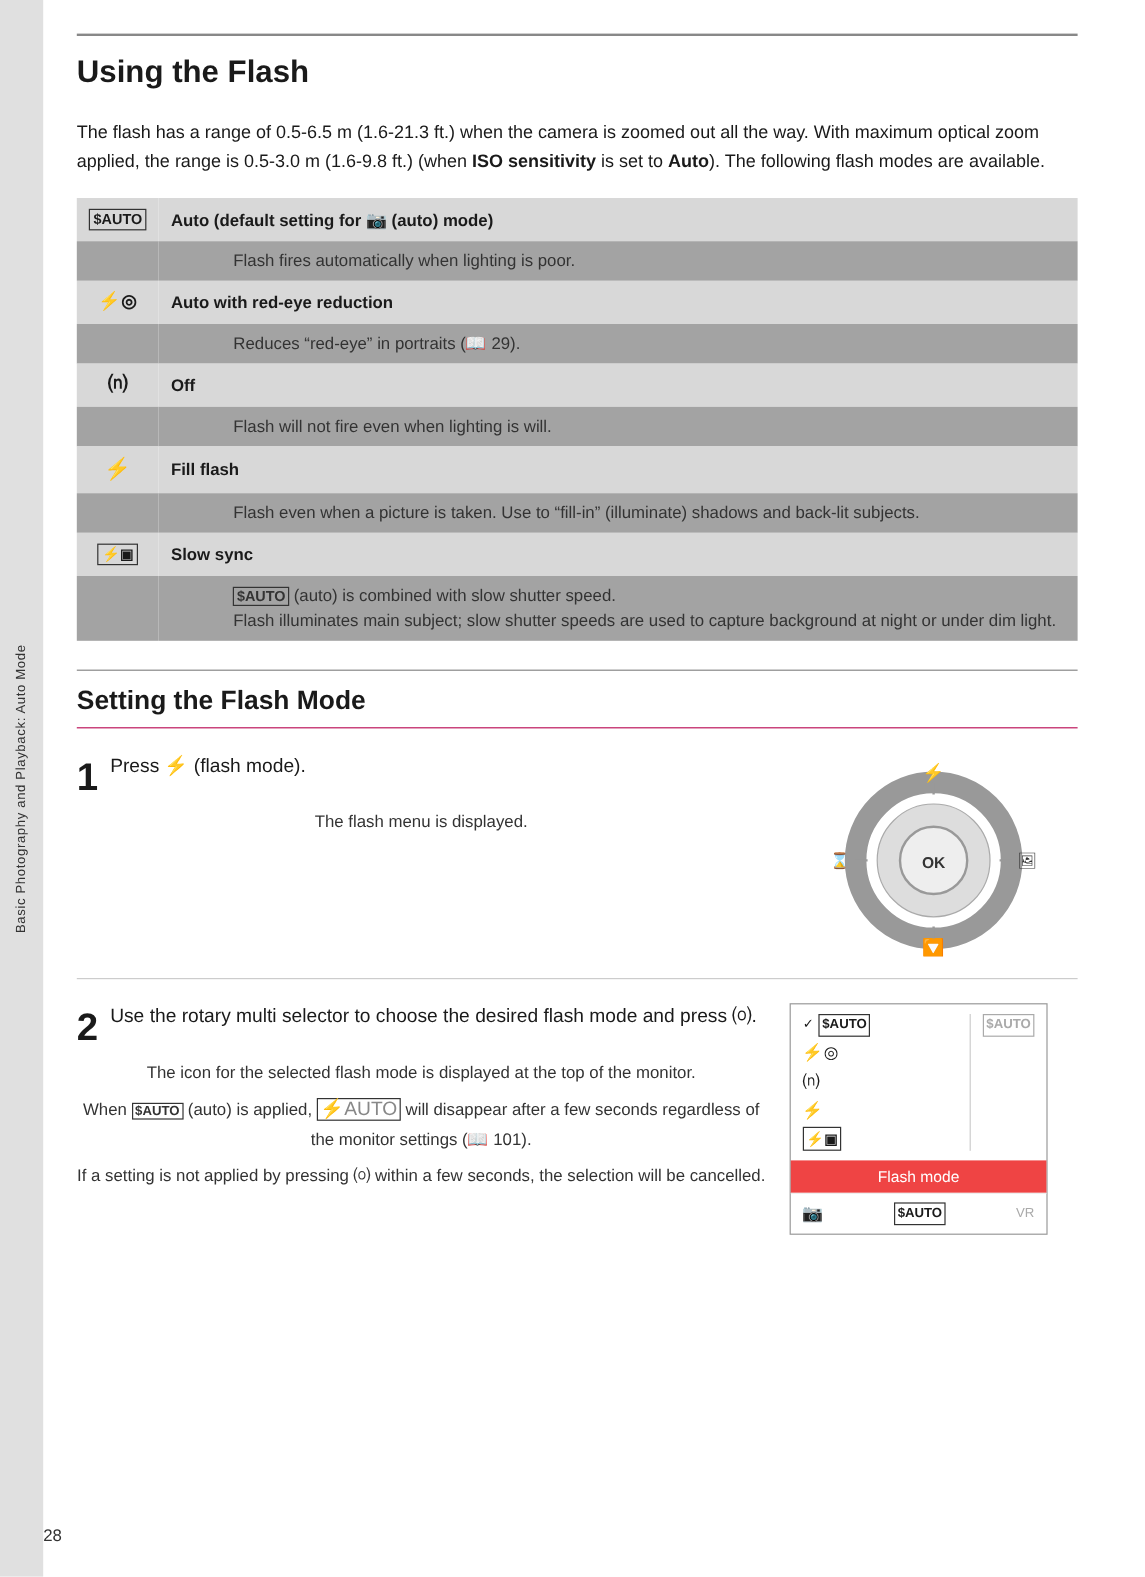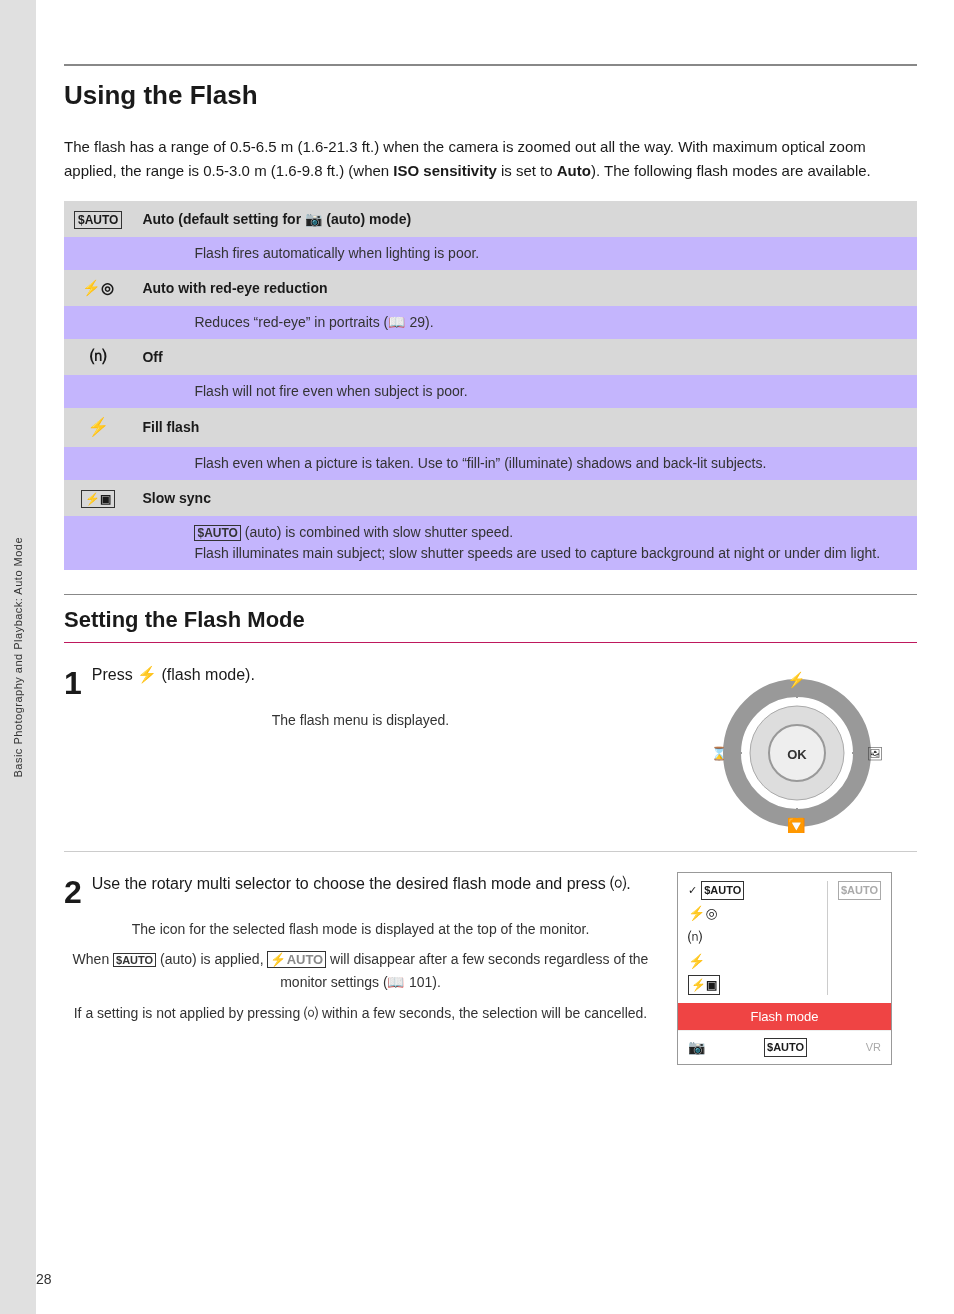--- a/index.html
+++ b/index.html
@@ -33,22 +33,21 @@
     .sidebar-text {
       font-size: 11px;
       color: #333;
       white-space: nowrap;
       transform: rotate(-90deg);
       letter-spacing: 0.5px;
     }
 
     .main-content {
       flex: 1;
-      padding: 28px 37px 28px 28px;
-      margin-top: 36px;
+      padding: 28px 56px 28px 28px;
     }
 
     
     .page-header {
       border-top: 2px solid #888;
       padding-top: 10px;
       margin-bottom: 20px;
     }
 
     .page-title {
@@ -70,21 +69,21 @@
       width: 100%;
       border-collapse: collapse;
       margin-bottom: 24px;
     }
 
     .flash-table tr.shaded {
       background: #d8d8d8;
     }
 
     .flash-table tr.white {
-      background: #c4b5fd;
+      background: #a3a3a3;
     }
 
     .flash-table td {
       padding: 6px 10px;
       vertical-align: middle;
       font-size: 14px;
     }
 
     .flash-table td.icon-cell {
       width: 52px;
@@ -245,21 +244,21 @@
       </tr>
 
       <tr class="shaded">
         <td class="icon-cell">
           <span style="font-size:16px;">⒩</span>
         </td>
         <td class="mode-label">Off</td>
       </tr>
       <tr class="white">
         <td></td>
-        <td class="desc-cell">Flash will not fire even when subject is poor.</td>
+        <td class="desc-cell">Flash will not fire even when lighting is will.</td>
       </tr>
 
       <tr class="shaded">
         <td class="icon-cell">
           <span style="font-size:18px; font-weight:bold;">⚡</span>
         </td>
         <td class="mode-label">Fill flash</td>
       </tr>
       <tr class="white">
         <td></td>
@@ -326,21 +325,21 @@
     <div class="step2-container">
       <div class="step2-left">
         <div class="step-header-row">
           <span class="step-num">2</span>
           <p class="step-instruction">
             Use the rotary multi selector to choose the desired flash mode and press ⒪.
           </p>
         </div>
         <p class="step-desc" style="margin-bottom:8px;">The icon for the selected flash mode is displayed at the top of the monitor.</p>
         <p class="step-desc" style="margin-bottom:8px;">
-          When <span style="font-size:11px; font-weight:bold; border:1.5px solid #333; padding:0 2px;">$AUTO</span> (auto) is applied, <span style="font-size:13px; font-weight:bold; border:1.5px solid #333; padding:0 2px; color:#888;">⚡AUTO</span> will disappear after a few seconds regardless of the monitor settings (📖 101).
+          When <span style="font-size:11px; font-weight:bold; border:1.5px solid #333; padding:0 2px;">$AUTO</span> (auto) is applied, <span style="font-size:16px; font-weight:normal; border:1.5px solid #333; padding:0 2px; color:#888;">⚡AUTO</span> will disappear after a few seconds regardless of the monitor settings (📖 101).
         </p>
         <p class="step-desc">If a setting is not applied by pressing ⒪ within a few seconds, the selection will be cancelled.</p>
       </div>
       <div class="step2-right">
 
         <div style="border: 1.5px solid #999; background:#fff; width:215px;">
 
           <div style="display:flex; padding:8px 10px; gap:10px;">
 
             <div style="flex:1; display:flex; flex-direction:column; gap:3px; font-size:13px;">

